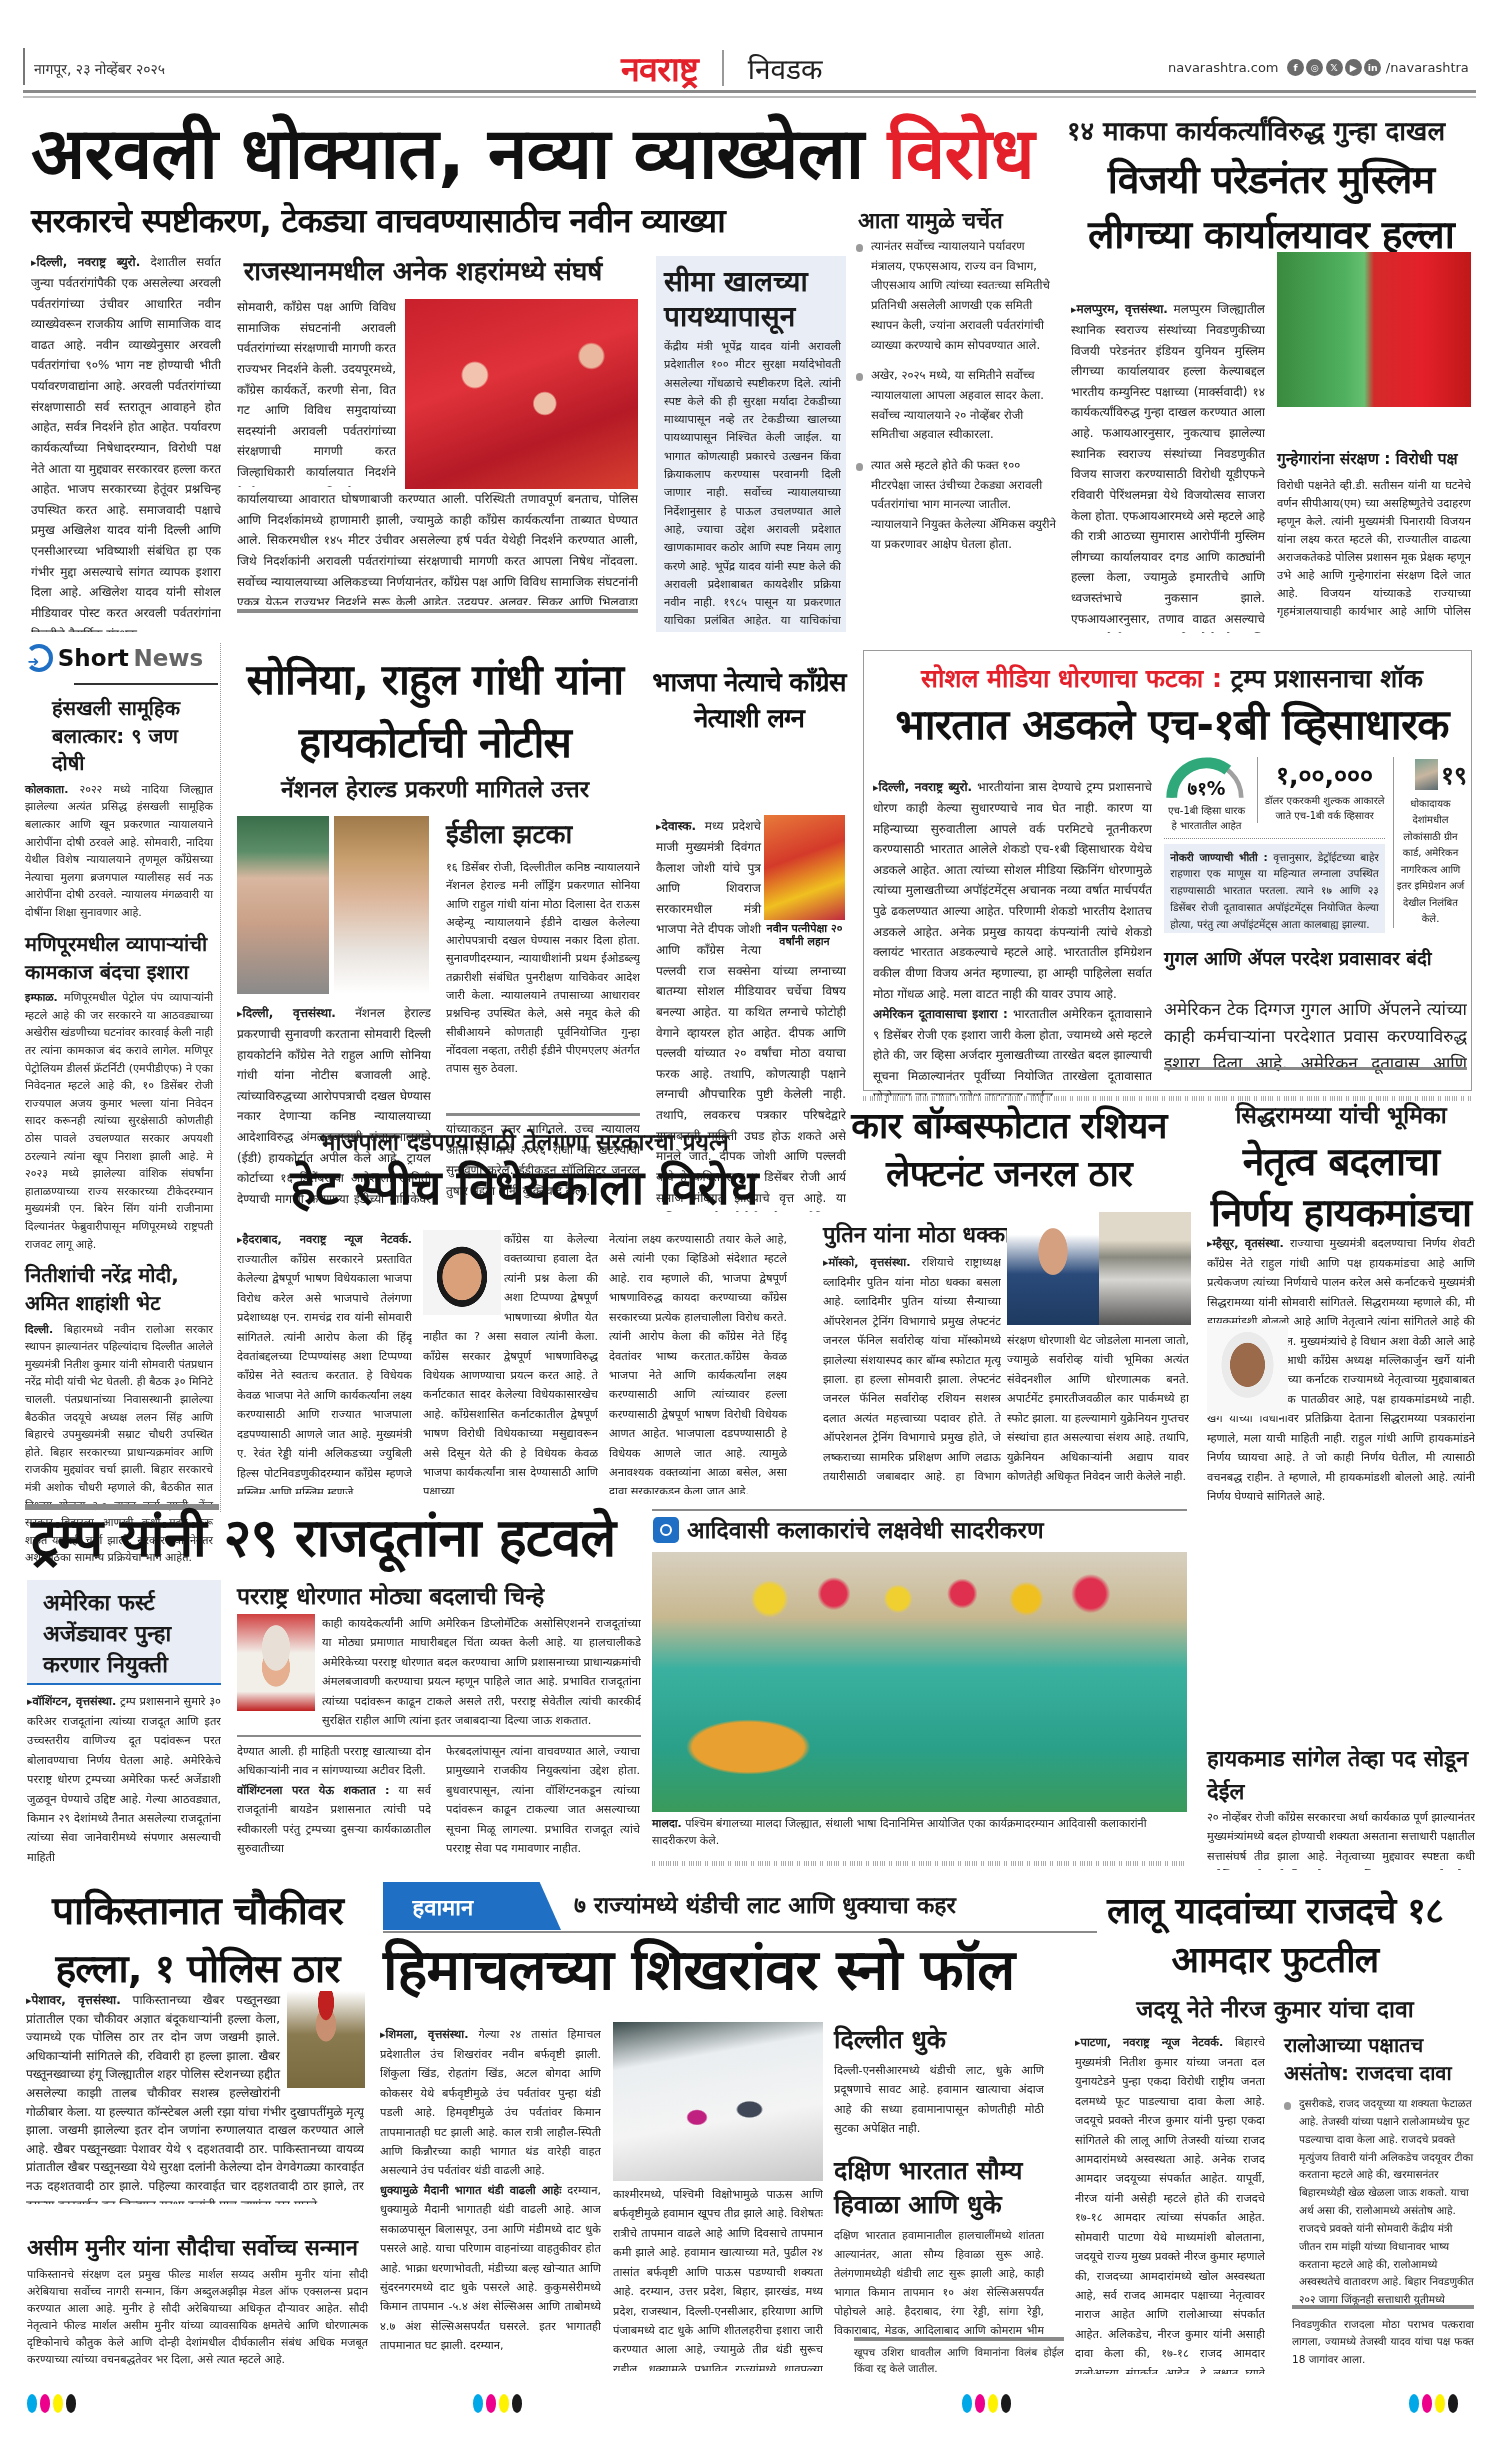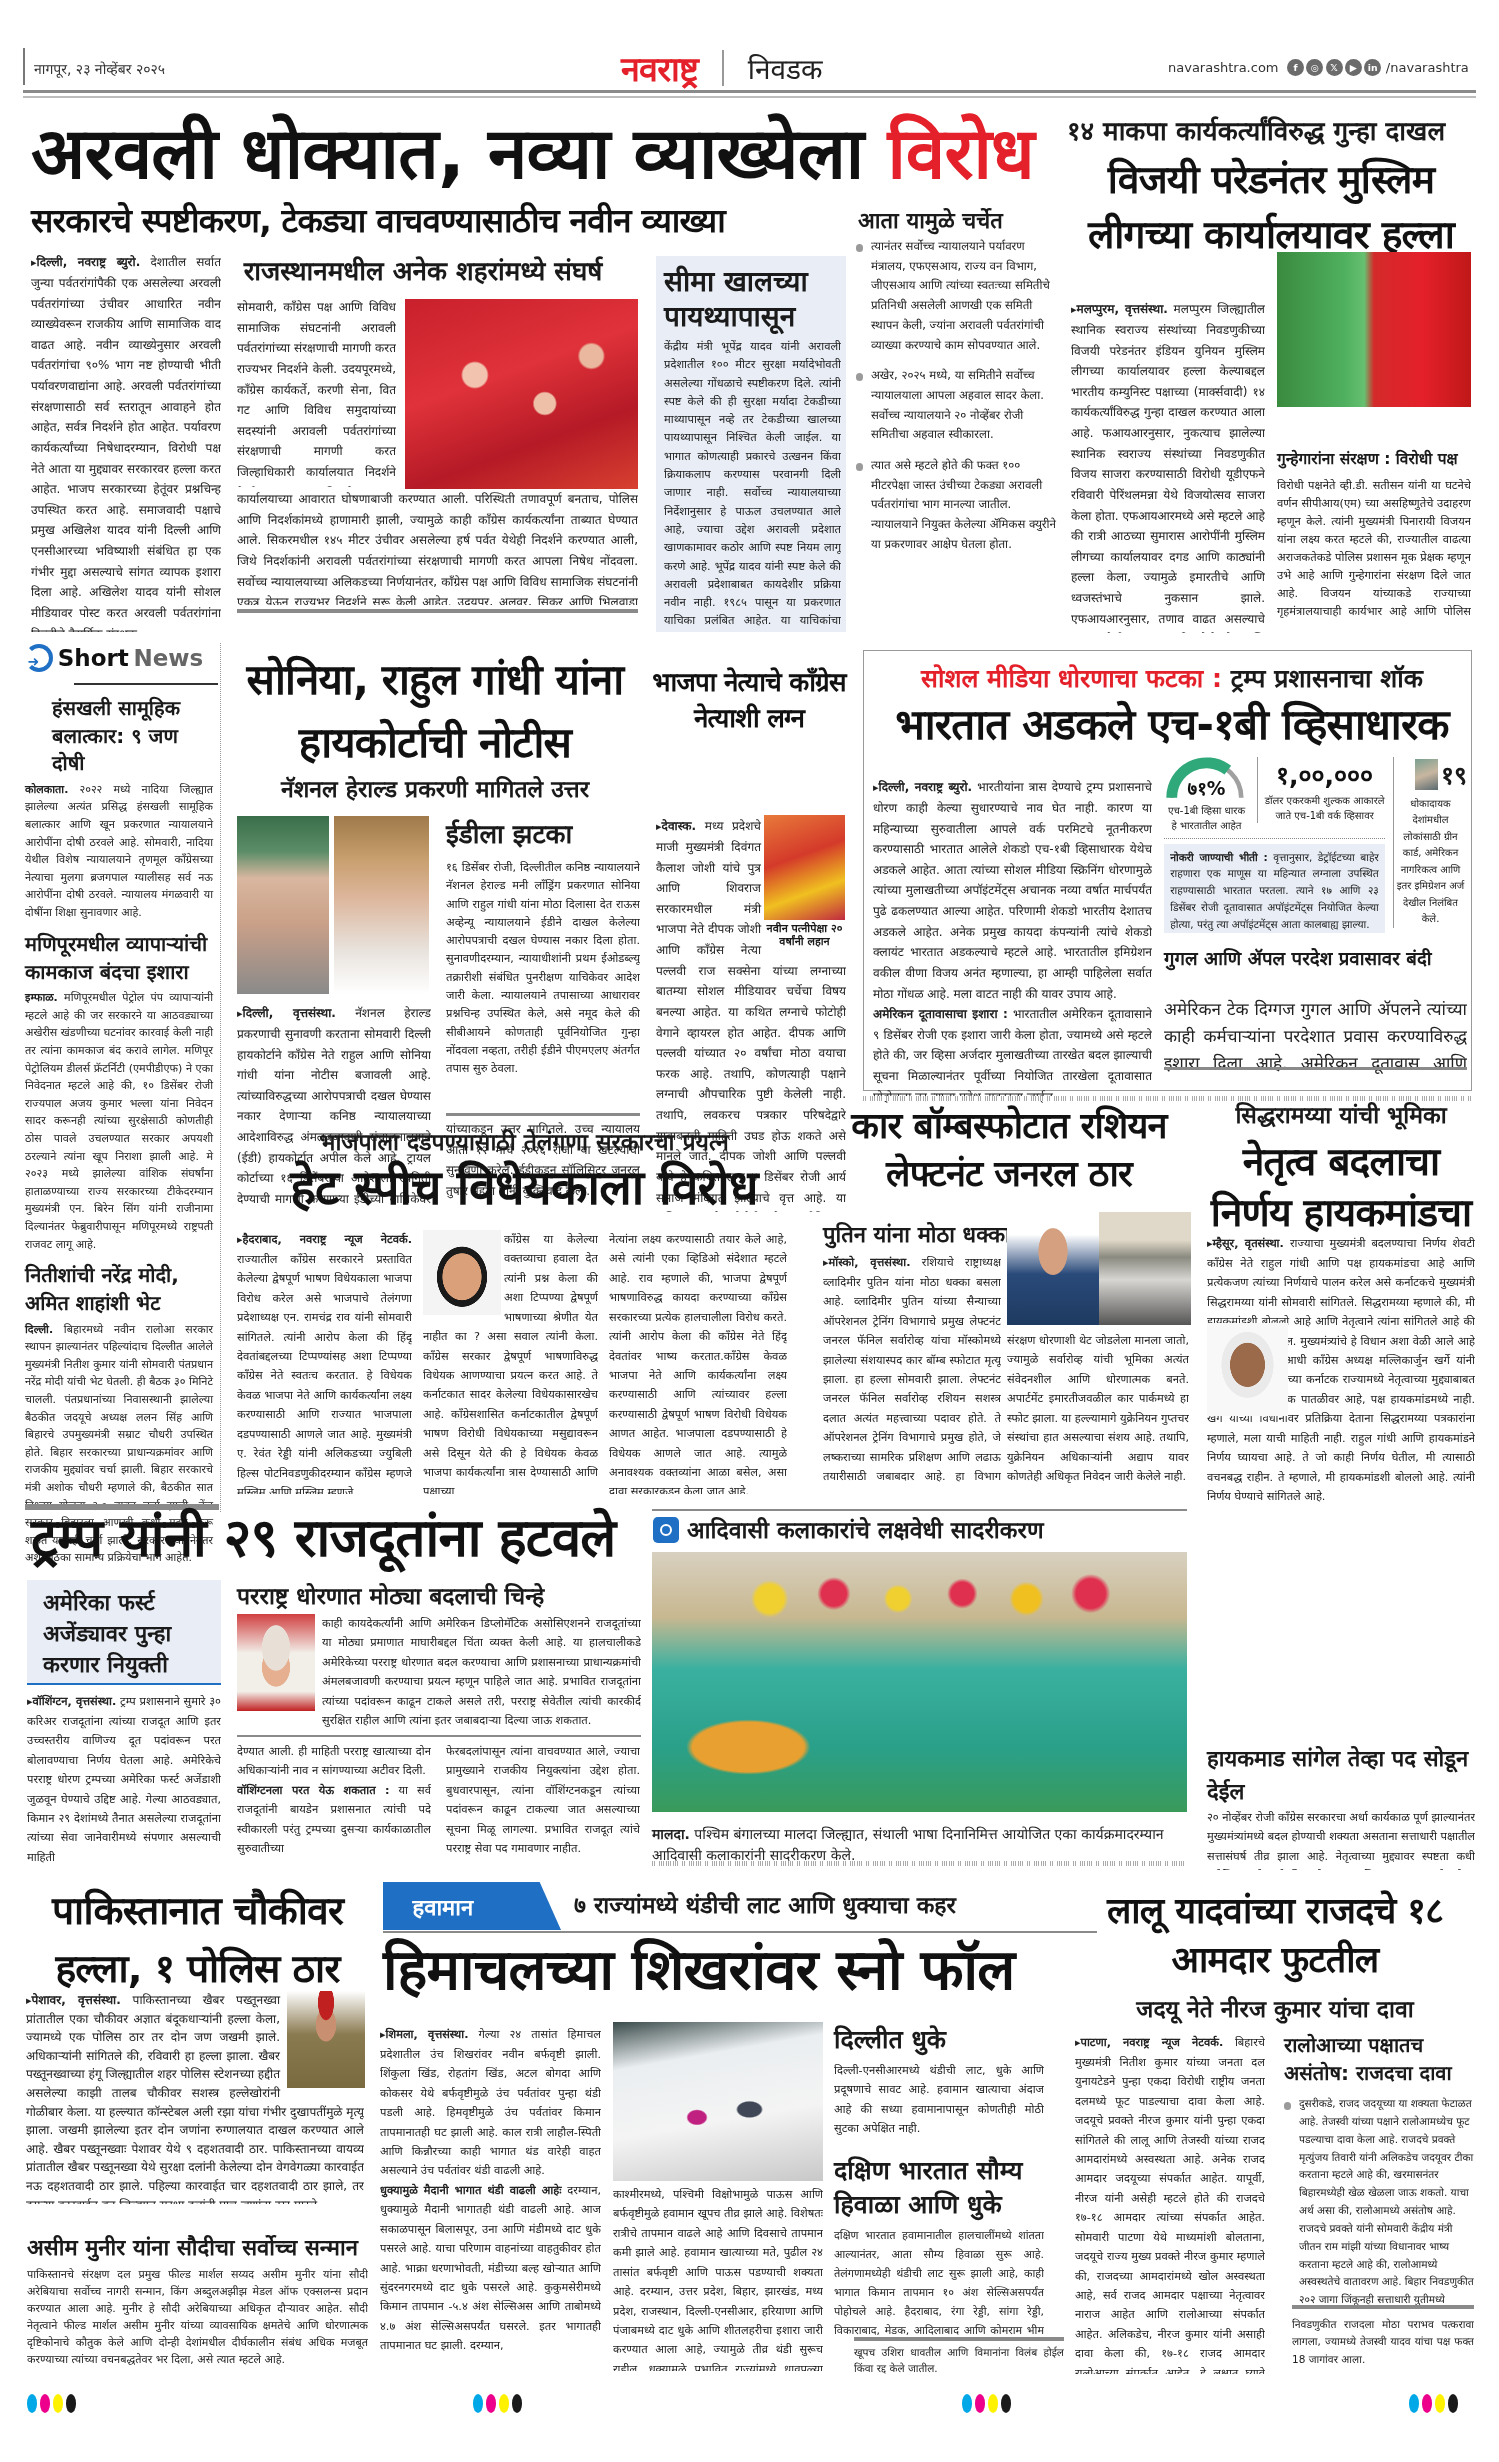--- a/index.html
+++ b/index.html
@@ -6,21 +6,21 @@
   html, body { width: 1499px; height: 2462px; background: #ffffff; overflow: hidden; }
   body { position: relative; font-family: "DejaVu Sans", sans-serif; color: #1a1a1a; }
   .abs { position: absolute; }
   .hl { font-family: "DejaVu Sans", sans-serif; font-weight: bold; color: #111; line-height: 1.08; letter-spacing: -0.8px; }
   .body { font-family: "DejaVu Sans", sans-serif; font-size: 12px; line-height: 1.72; text-align: justify; color: #222; }
   .dateline { font-weight: bold; }
   .dateline::before { content: "\25B8 "; font-size: 11px; }
   .rule { background: #8a8a8a; }
   .thin-rule { background: #bcbcbc; }
   .photo { overflow: hidden; }
-  .caption { font-size: 14px; line-height: 1.5; color: #222; margin-top: 8px; }
+  .caption { font-size: 11px; line-height: 1.5; color: #222; }
   .sub-hl { font-weight: bold; color: #1a1a1a; line-height: 1.2; }
   .bullet-list { list-style: none; }
   .bullet-list li { position: relative; padding-left: 17px; margin-bottom: 11px; font-size: 11.6px; line-height: 1.7; color: #222; }
   .bullet-list li::before { content: ""; position: absolute; left: 1.6px; top: 7px; width: 7.8px; height: 7.8px; border-radius: 50%; background: #9a9a9a; }
   .shaded { background: #e9eef6; }
   .dotted-v { border-left: 1.6px dotted #999; }
   .icon-circ { display: inline-block; width: 17px; height: 17px; border-radius: 50%; background: #6b6b6b; color: #fff; font-size: 9.3px; line-height: 17px; text-align: center; font-weight: bold; margin-left: 2.3px; }
   .cmyk { display: flex; gap: 3.1px; }
   .cmyk span { width: 10px; height: 18.6px; border-radius: 50%; display: inline-block; }
 </style>

